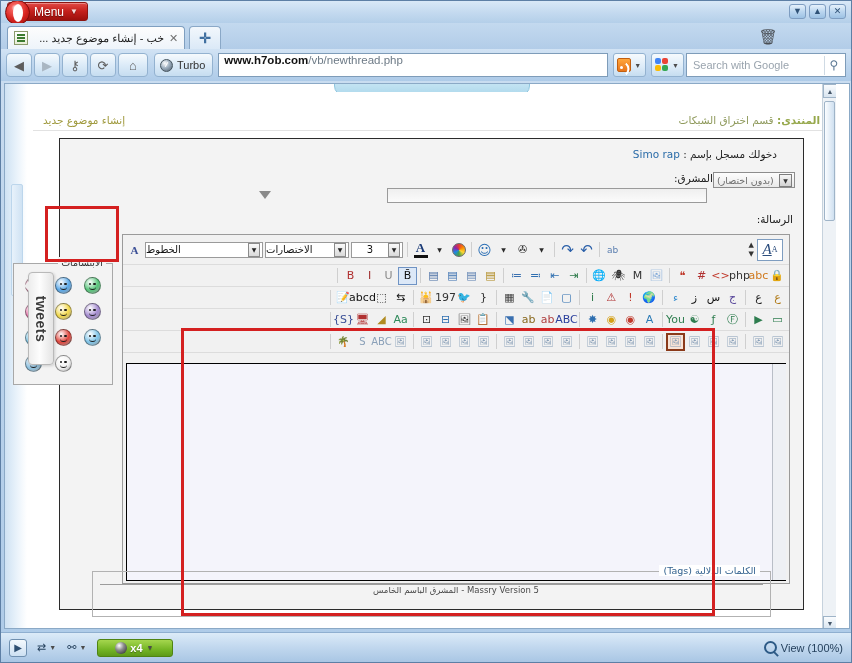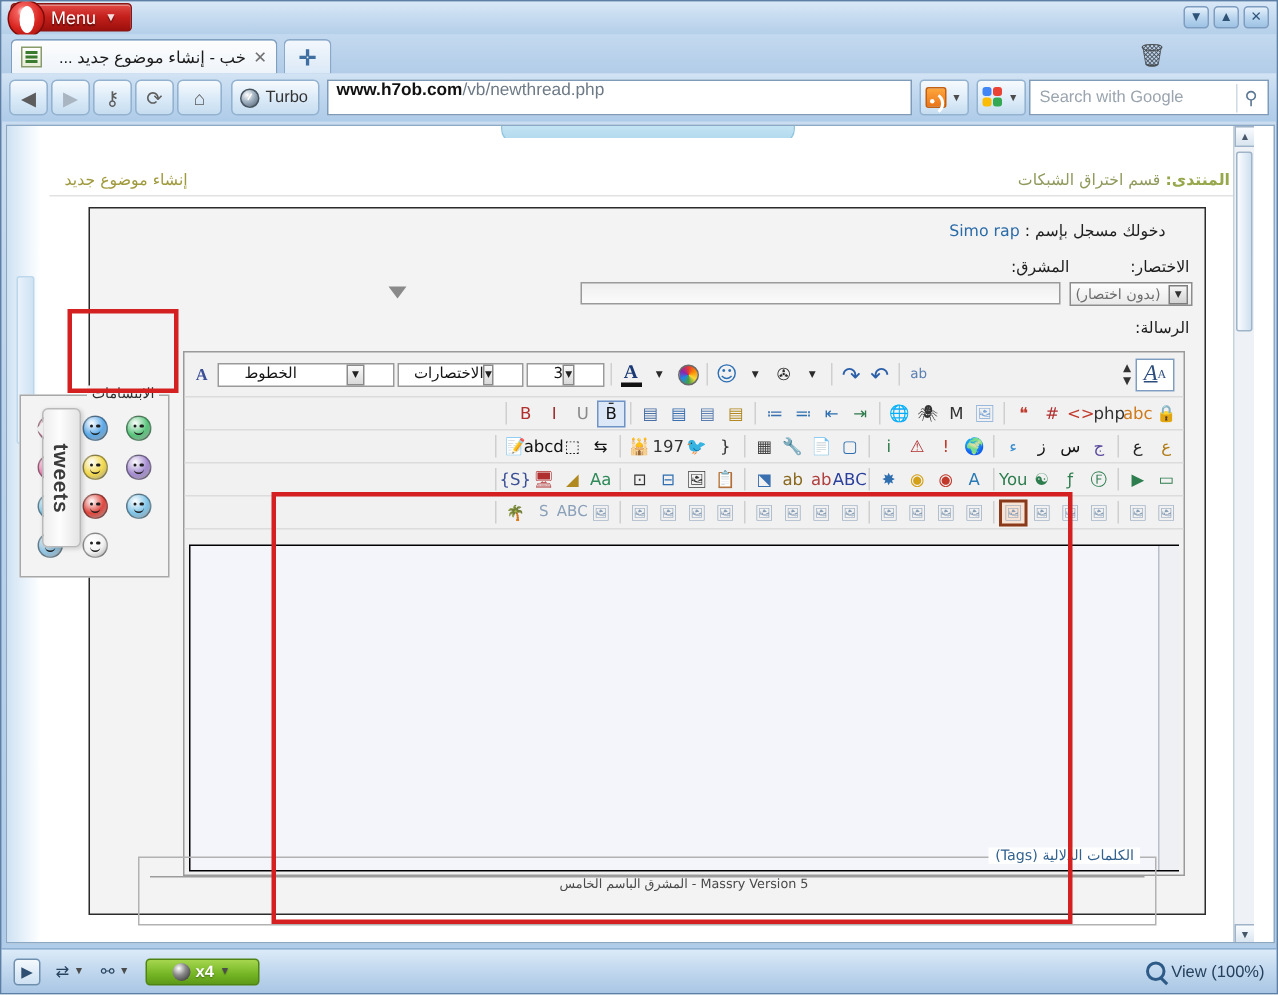--- a/index.html
+++ b/index.html
@@ -324,21 +324,21 @@
   }
   .lbl-short {
     position: absolute; right: 10px; top: 0;
     font-size: 10.5px; color: #1d1d1d;
   }
   .lbl-title {
     position: absolute; right: 90px; top: 0;
     font-size: 10.5px; color: #1d1d1d;
   }
   .sel-short {
-    position: absolute; right: 8px; top: 16px;
+    position: absolute; right: 8px; top: 0;
     width: 82px; height: 16px;
     background: linear-gradient(to bottom,#fdfdfd,#e9e9e9);
     border: 1px solid #8d8d8d;
     display: flex; align-items: center; justify-content: space-between;
     font-size: 9.5px; color: #6d6d6d; padding: 0 2px 0 3px;
   }
   .sel-arrow {
     width: 13px; height: 13px;
     background: linear-gradient(to bottom,#f6f6f6,#d2d2d2);
     border: 1px solid #7d7d7d;
@@ -396,21 +396,21 @@
   .tool.sel {
     border: 1px solid #6f93c4;
     background: #dce8f7;
   }
   .tool.selred { border: 2px solid #8a3a1a; background: #f7e3d6; }
   .sep { width: 1px; height: 15px; background: #cfcfcf; margin: 0 3px; flex: 0 0 1px; }
 
   .combo {
     height: 16px; border: 1px solid #9a9a9a; background: #fff;
     display: flex; align-items: center; justify-content: space-between;
-    font-size: 10px; color: #141414; padding: 0 17px;
+    font-size: 10px; color: #141414; padding: 0 0;
     margin: 0 1px;
   }
   .combo .c-arrow {
     width: 12px; height: 14px; margin-right: 2px;
     background: linear-gradient(to bottom,#fafafa,#d9d9d9);
     border: 1px solid #8b8b8b;
     display: flex; align-items: center; justify-content: center;
     font-size: 6px; color: #222;
   }
   .combo.fonts { width: 118px; }

